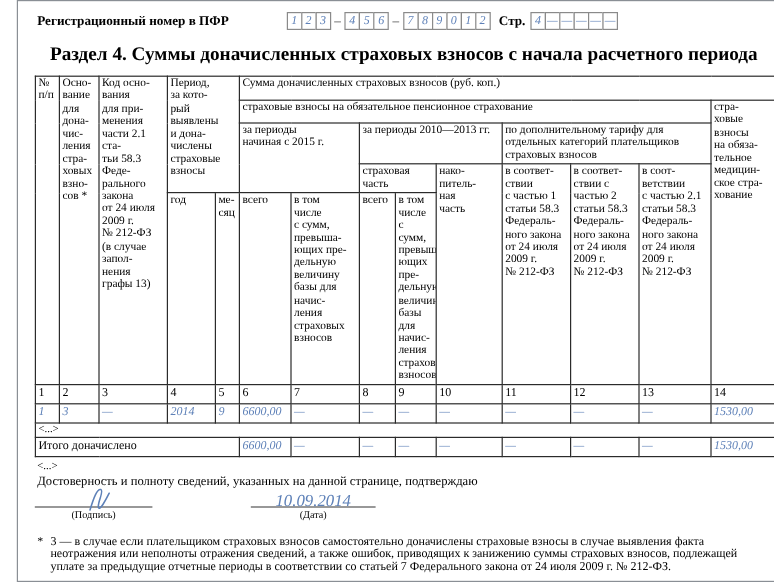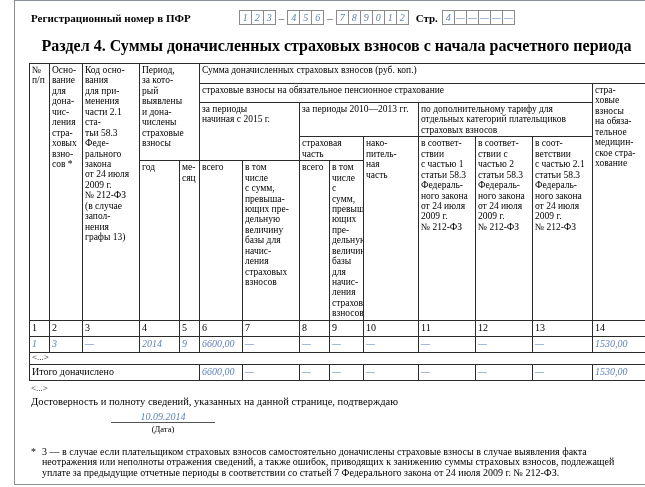--- a/index.html
+++ b/index.html
@@ -61,21 +61,21 @@
   .ellipsis-after { margin:2px 0 0 16px; font-size:9px; }
 
   .confirm { margin:3px 0 0 16px; font-size:10.5px; }
 
   
   .sigrow { margin:2px 0 0 14px; display:flex; }
   .sigcol { position:relative; text-align:center; }
   .sigcol .fieldline { border-bottom:1px solid #555; height:14px; }
   .sigcol .caption { font-size:8.5px; margin-top:1px; }
   .sig-mark { position:absolute; left:42px; top:-4px; }
-  .date-value { position:absolute; left:0; right:0; top:2px; font-size:10px; }
+  .date-value { position:absolute; left:0; right:0; top:2px; font-size:14px; }
   .col-sign { width:98px; }
   .col-date { width:104px; margin-left:82px; }
 
   
   .footnote {
     margin:13px 14px 0 16px;
     font-size:10px; line-height:1.07;
     position:relative; padding-left:11px;
   }
   .footnote .star { position:absolute; left:0; top:0; }
@@ -312,20 +312,27 @@
       <td class="filled">1530,00</td>
     </tr>
   </tbody>
     </table>
 
   <div class="ellipsis-after">&lt;...&gt;</div>
 
   <div class="confirm">Достоверность и полноту сведений, указанных на данной странице, подтверждаю</div>
 
   <div class="sigrow">
+    <div class="sigcol col-sign">
+      <svg class="sig-mark" width="26" height="22" viewBox="0 0 26 22">
+        <path d="M4,20 C7,10 10,2 13,3 C16,4 10,14 11,18 C12,21 17,12 20,6" fill="none" stroke="#5e81b8" stroke-width="1.3" stroke-linecap="round"></path>
+      </svg>
+      <div class="fieldline"></div>
+      <div class="caption">(Подпись)</div>
+    </div>
     <div class="sigcol col-date">
       <div class="date-value filled">10.09.2014</div>
       <div class="fieldline"></div>
       <div class="caption">(Дата)</div>
     </div>
   </div>
 
   <div class="footnote">
     <span class="star">*</span>
     <div>3 — в случае если плательщиком страховых взносов самостоятельно доначислены страховые взносы в случае выявления факта неотражения или неполноты отражения сведений, а также ошибок, приводящих к занижению суммы страховых взносов, подлежащей уплате за предыдущие отчетные периоды в соответствии со статьей 7 Федерального закона от 24 июля 2009 г. № 212-ФЗ.</div>

